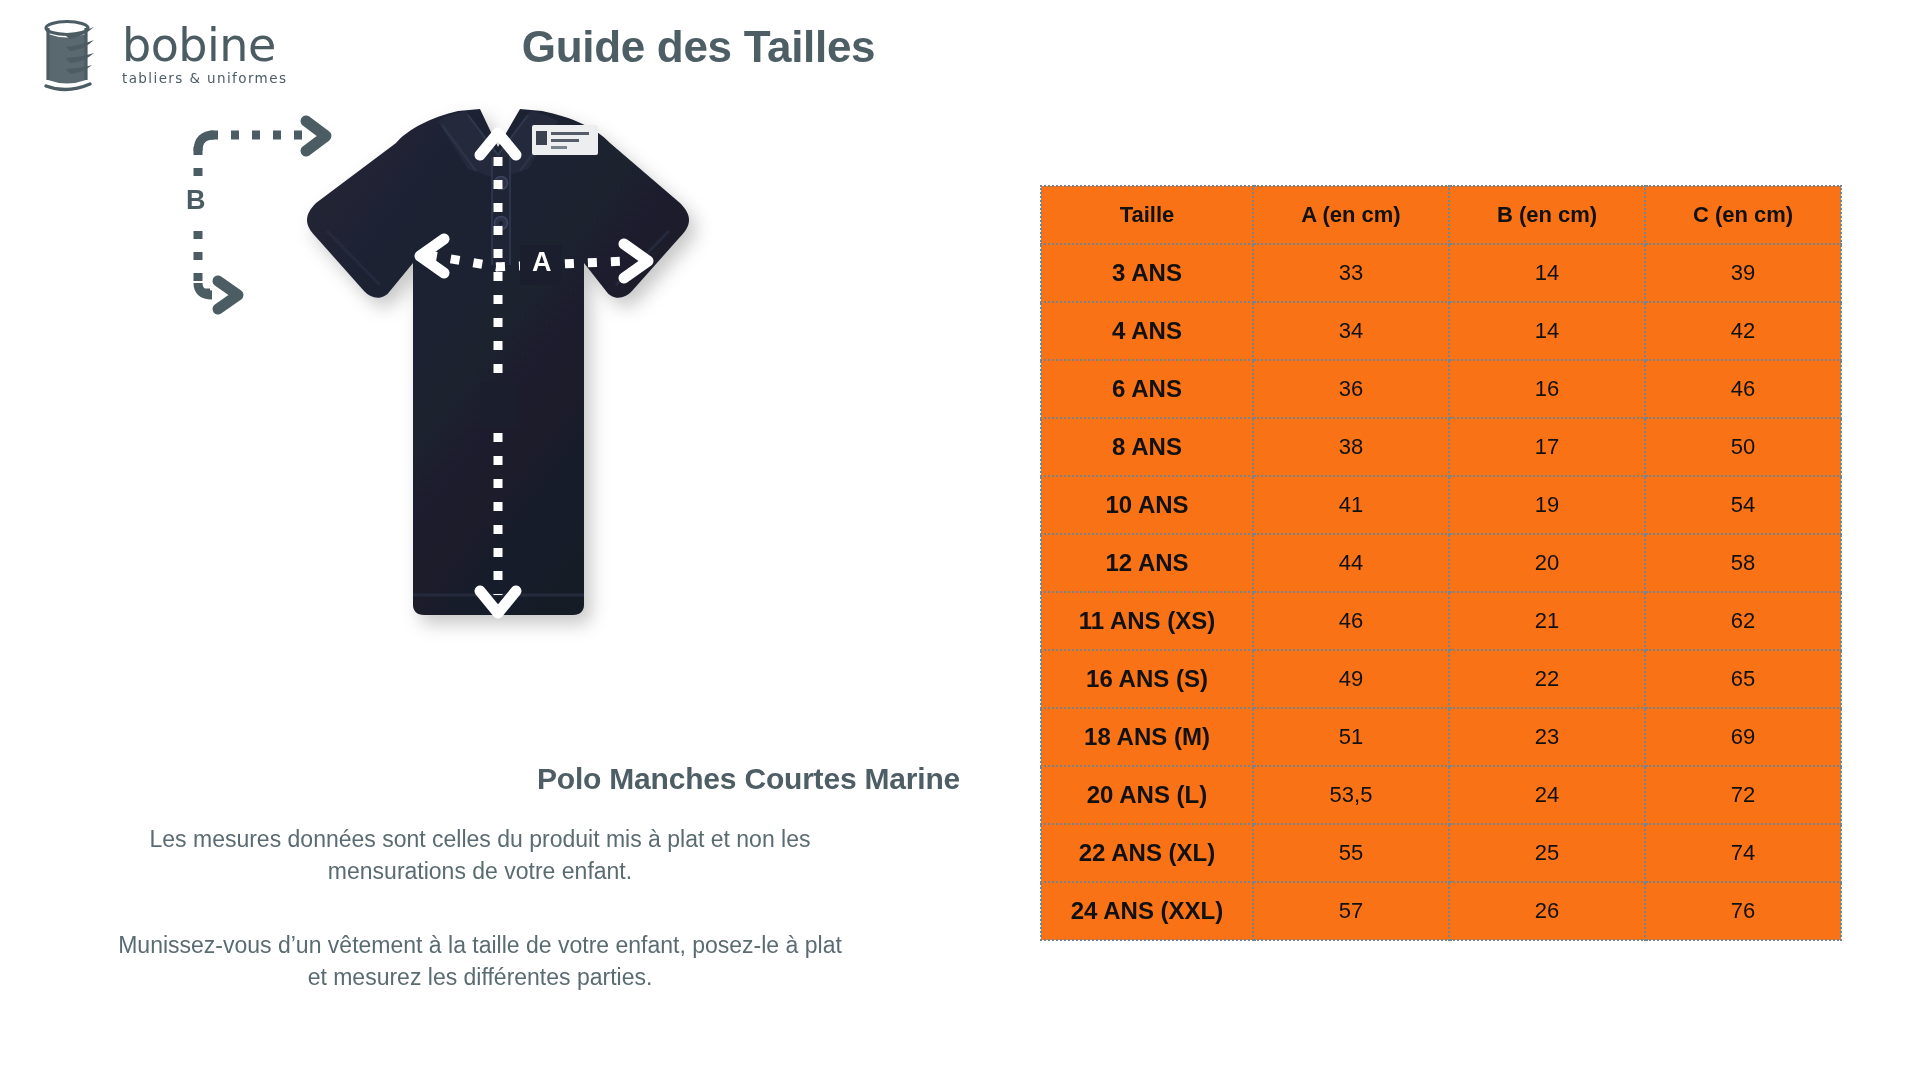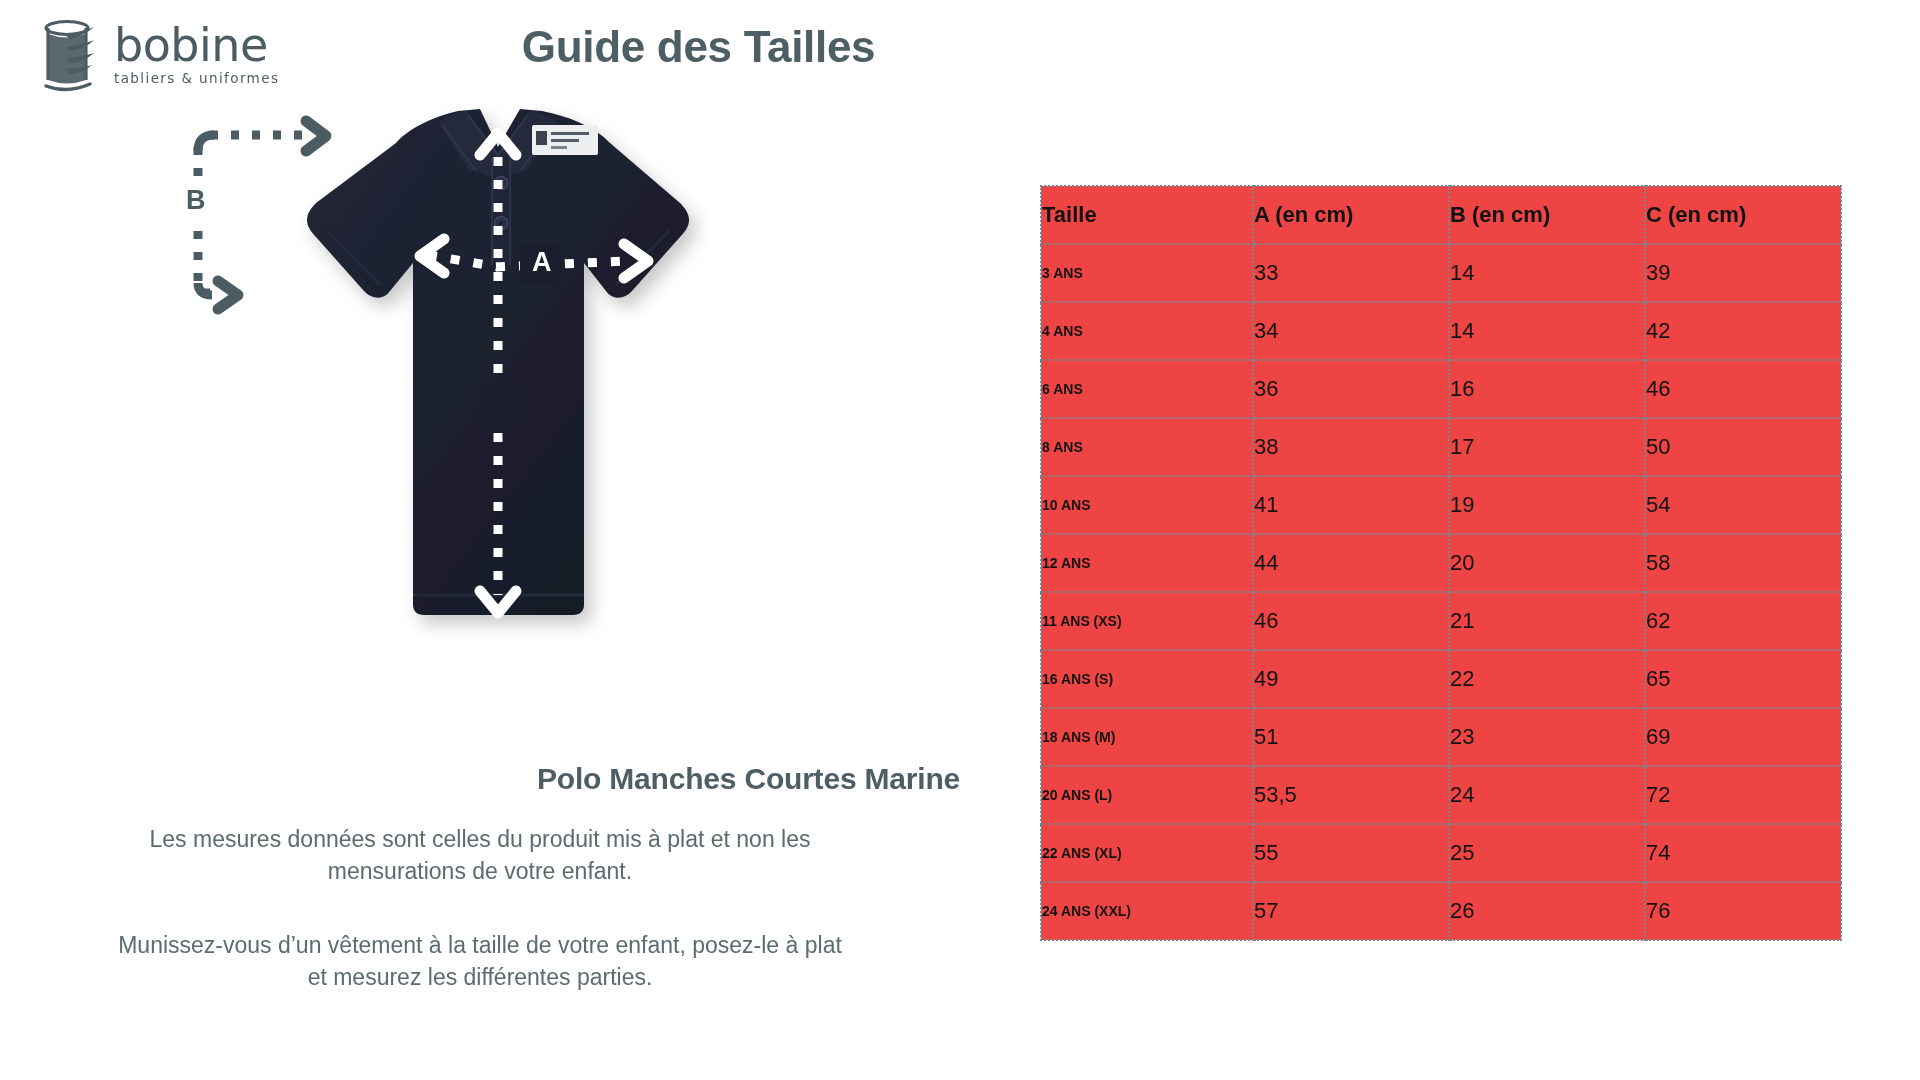--- a/index.html
+++ b/index.html
@@ -5,21 +5,21 @@
   * { box-sizing: border-box; margin: 0; padding: 0; }
   html, body {
     width: 1920px; height: 1080px;
     background: #ffffff;
     font-family: "Liberation Sans", sans-serif;
     overflow: hidden;
   }
   .page { position: relative; width: 1920px; height: 1080px; background: #fff; }
 
   
-  .logo-wrap { position: absolute; left: 40px; top: 16px; display: flex; align-items: flex-start; gap: 12px; }
+  .logo-wrap { position: absolute; left: 40px; top: 16px; display: flex; align-items: flex-start; gap: 20px; }
   .logo-mark { width: 62px; height: 80px; flex: none; }
   .logo-text-col { display: flex; flex-direction: column; align-items: flex-start; padding-top: 6px; }
   .logo-word { font-size: 46px; font-weight: 400; color: #4c5c63; letter-spacing: -0.5px; line-height: 1.0;
                font-family: "DejaVu Sans", sans-serif; }
   .logo-tag { font-size: 13.5px; color: #4c5c63; letter-spacing: 1.4px; margin-top: 2px;
               font-family: "DejaVu Sans", sans-serif; }
 
   
   .main-title {
     position: absolute; left: 0; top: 22px; width: 1747px; text-align: center;
@@ -54,27 +54,27 @@
   }
   .desc-1 { top: 824px; }
   .desc-2 { top: 930px; }
 
   
   .table-wrap { position: absolute; left: 1040px; top: 185px; width: 800px; }
   table.size-table { border-collapse: collapse; width: 800px; table-layout: fixed; }
   table.size-table th, table.size-table td {
     border: 2px dotted #78848c;
     height: 58px;
-    text-align: left;
+    text-align: center;
     vertical-align: middle;
     color: #111111;
-    background: #ef4444;
+    background: #f97316;
   }
   table.size-table th { font-size: 22px; font-weight: bold; }
-  table.size-table td.size-cell { font-size: 14px; font-weight: bold; }
+  table.size-table td.size-cell { font-size: 24px; font-weight: bold; }
   table.size-table td.val-cell { font-size: 22px; font-weight: normal; }
   col.c-size { width: 212px; }
   col.c-val  { width: 196px; }
 </style>
 </head>
 <body>
 
 <div class="page">
 
   <div class="logo-wrap">

